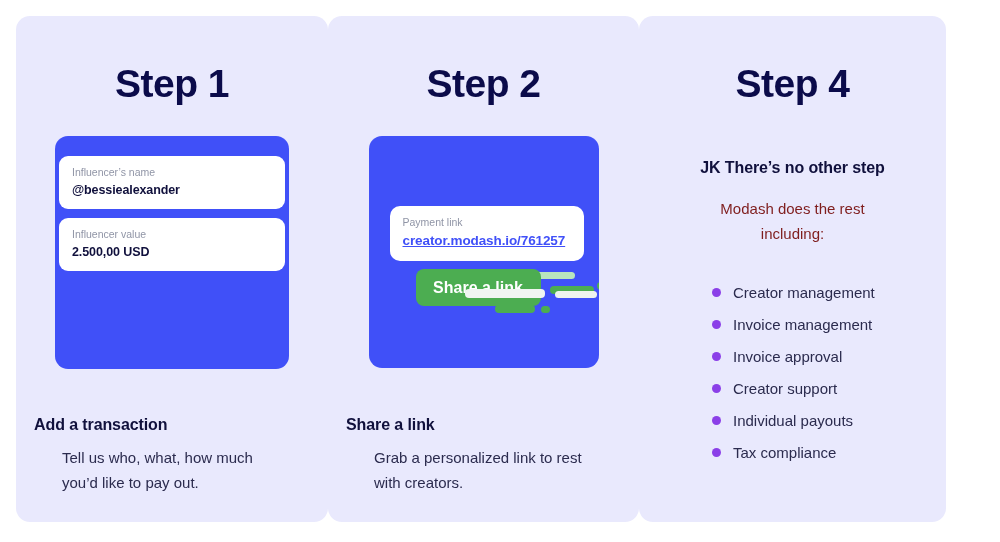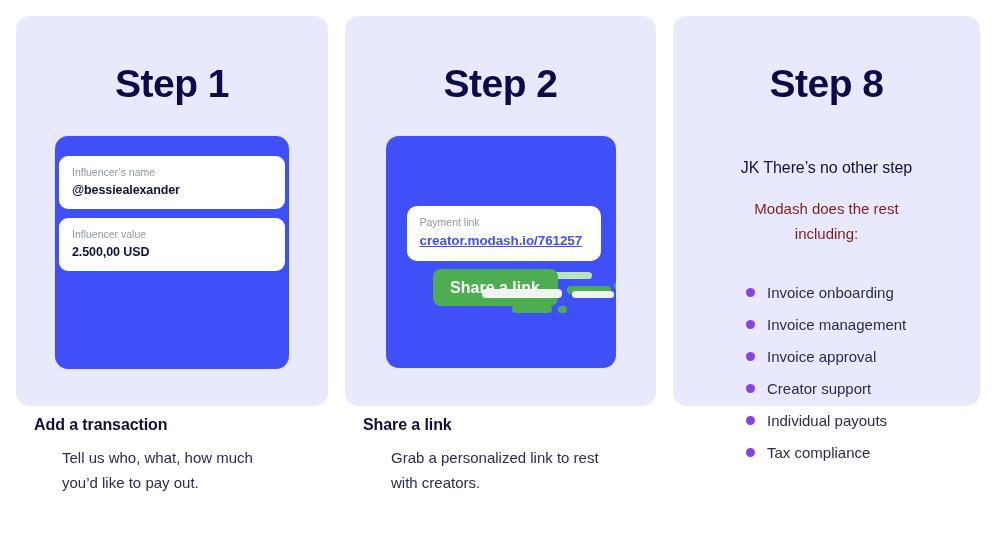--- a/index.html
+++ b/index.html
@@ -12,23 +12,22 @@
     background: #ffffff;
     font-family: "Liberation Sans", sans-serif;
     overflow: hidden;
   }
 
   .board {
     position: absolute;
     left: 16px;
     top: 16px;
     width: 964px;
-    height: 390px;
+    height: 506px;
     display: flex;
-    gap: 17px;
   }
 
   .panel {
     background: #e9e9fd;
     border-radius: 14px;
     position: relative;
     box-sizing: border-box;
   }
   .panel-1 { width: 312px; }
   .panel-2 { width: 311px; }
@@ -153,21 +152,21 @@
     color: #2b2b4e;
     line-height: 1.65;
     margin: 0;
     padding: 0 28px;
   }
 
   
   .jk-title {
     text-align: center;
     font-size: 16px;
-    font-weight: normal;
+    font-weight: bold;
     color: #10103c;
     margin: 0;
     padding-top: 56px;
     letter-spacing: -0.1px;
   }
   .jk-sub {
     text-align: center;
     font-size: 15px;
     color: #7f1d1d;
     line-height: 1.65;
@@ -240,29 +239,29 @@
       <button class="share-btn">Share a link</button>
     </div>
 
     <div class="caption-wrap">
       <p class="caption-title">Share a link</p>
       <p class="caption-sub">Grab a personalized link to rest with creators.</p>
     </div>
   </div>
 
   <div class="panel panel-3">
-    <h1 class="step-title">Step 8</h1>
+    <h1 class="step-title">Step 4</h1>
 
     <p class="jk-title">JK There’s no other step</p>
     <p class="jk-sub">Modash does the rest including:</p>
 
     <ul class="bullet-list">
       <li>
         <span class="dot"></span>
-        <span>Invoice onboarding</span>
+        <span>Creator management</span>
       </li>
       <li>
         <span class="dot"></span>
         <span>Invoice management</span>
       </li>
       <li>
         <span class="dot"></span>
         <span>Invoice approval</span>
       </li>
       <li>

